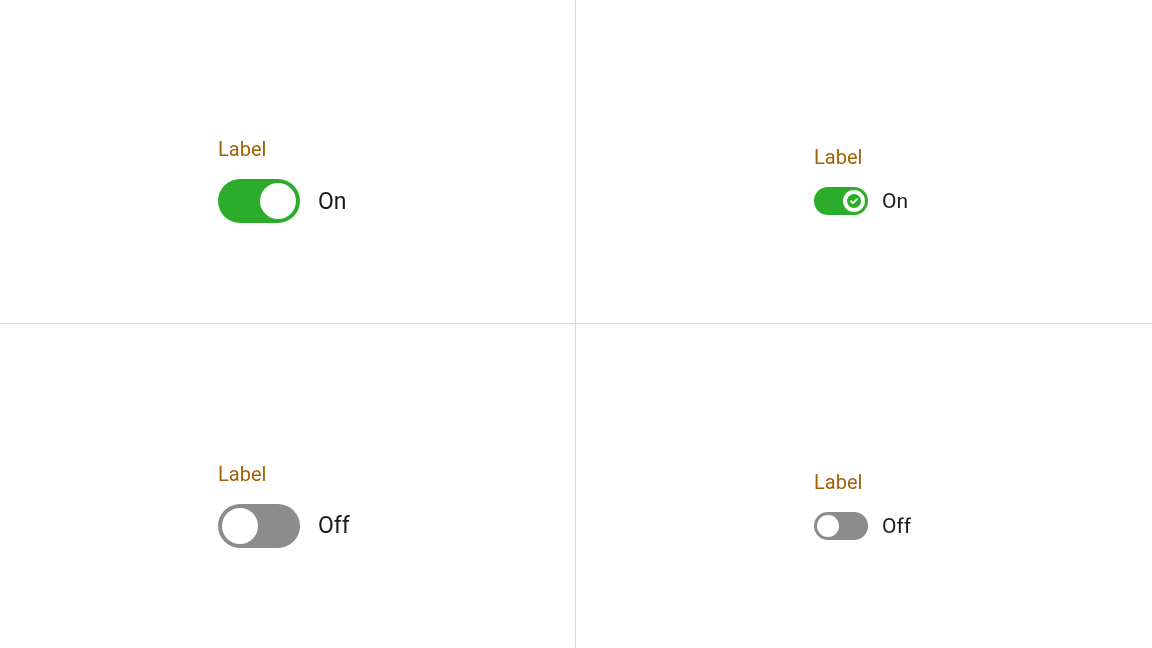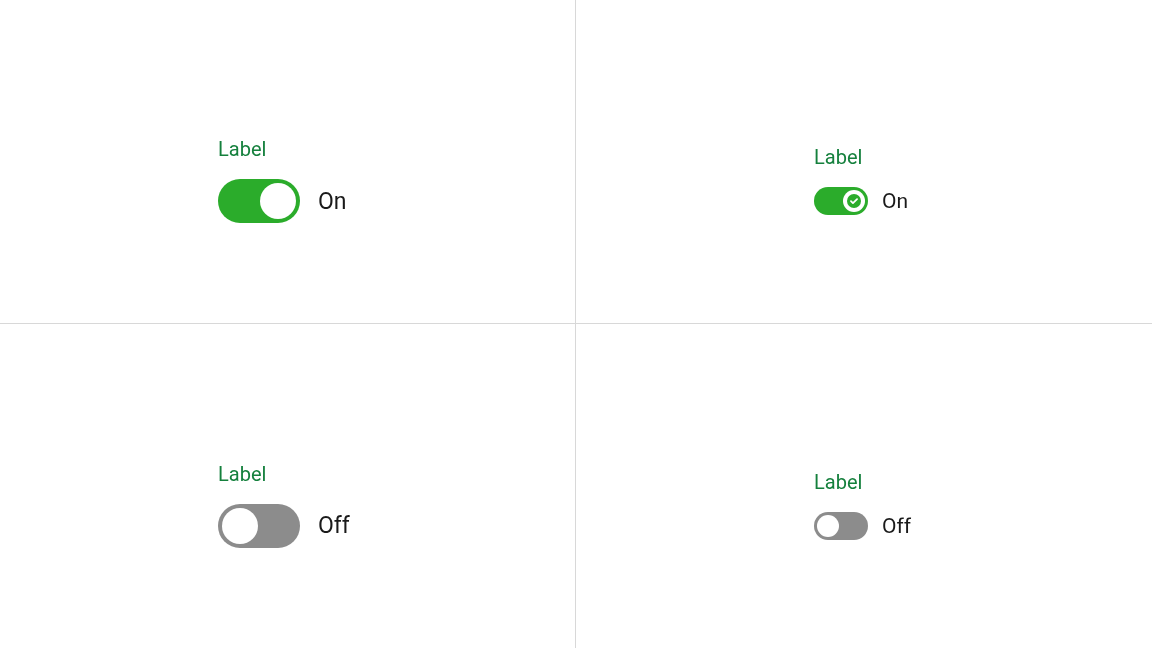--- a/index.html
+++ b/index.html
@@ -58,21 +58,21 @@
     
     .cell-3 .toggle-group {
       margin-left: 218px;
     }
     
     .cell-4 .toggle-group {
       margin-left: 238px;
     }
     
     .label {
-      color: #15803d;
+      color: #a16207;
       font-size: 20px;
       font-weight: 400;
       margin-top: 37px;
     }
     
     .toggle-row {
       display: flex;
       align-items: center;
       gap: 18px;
     }

